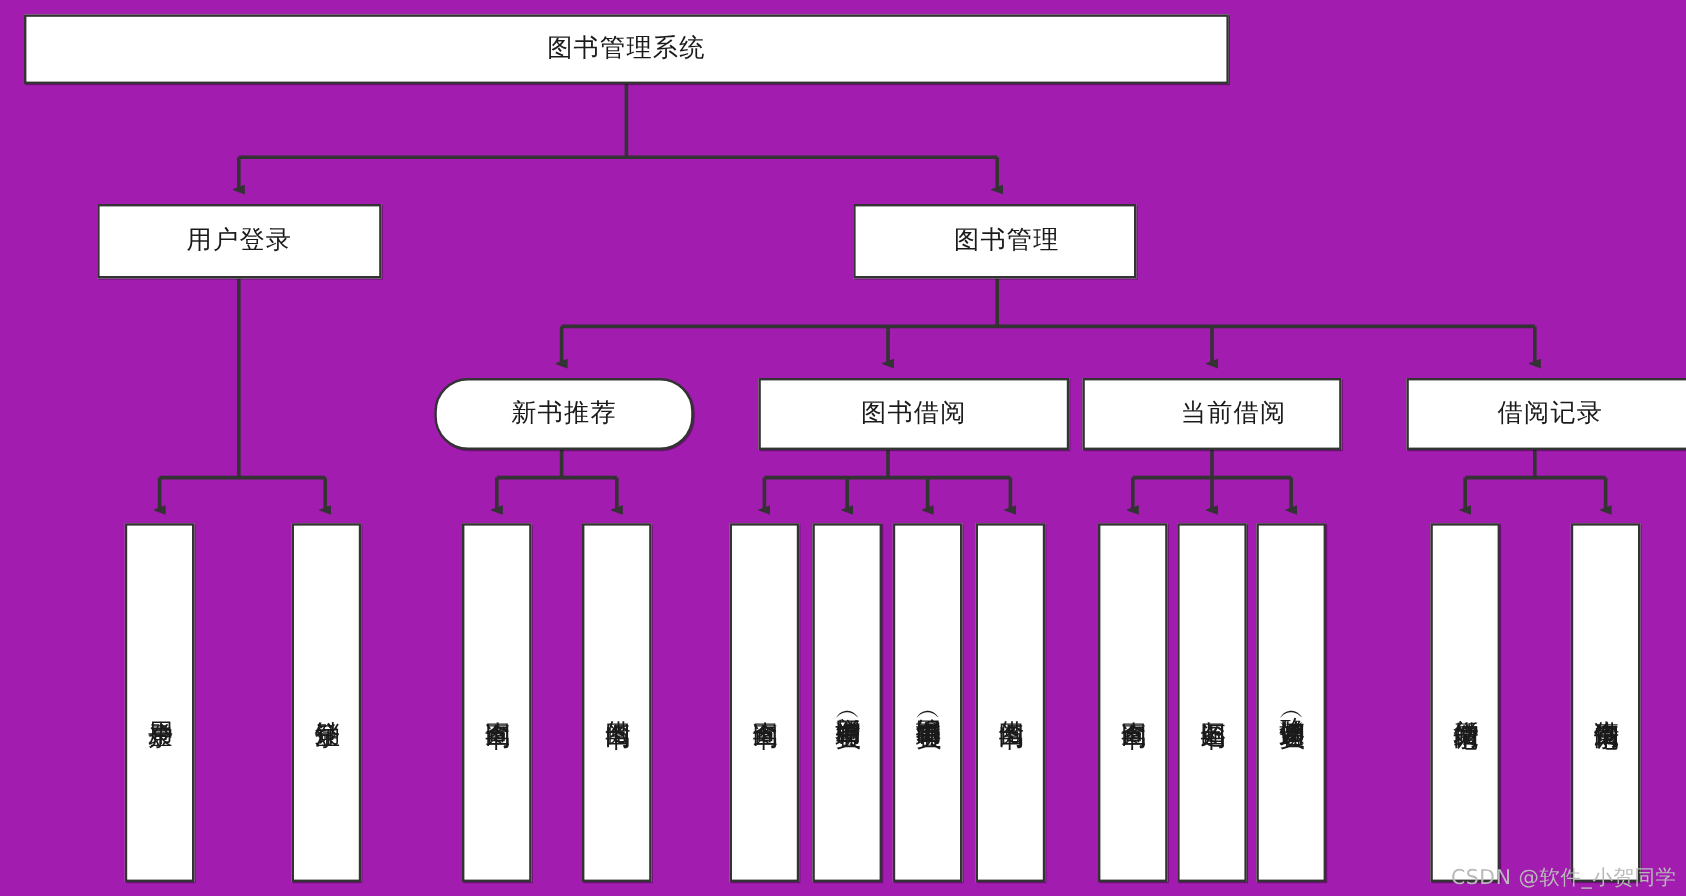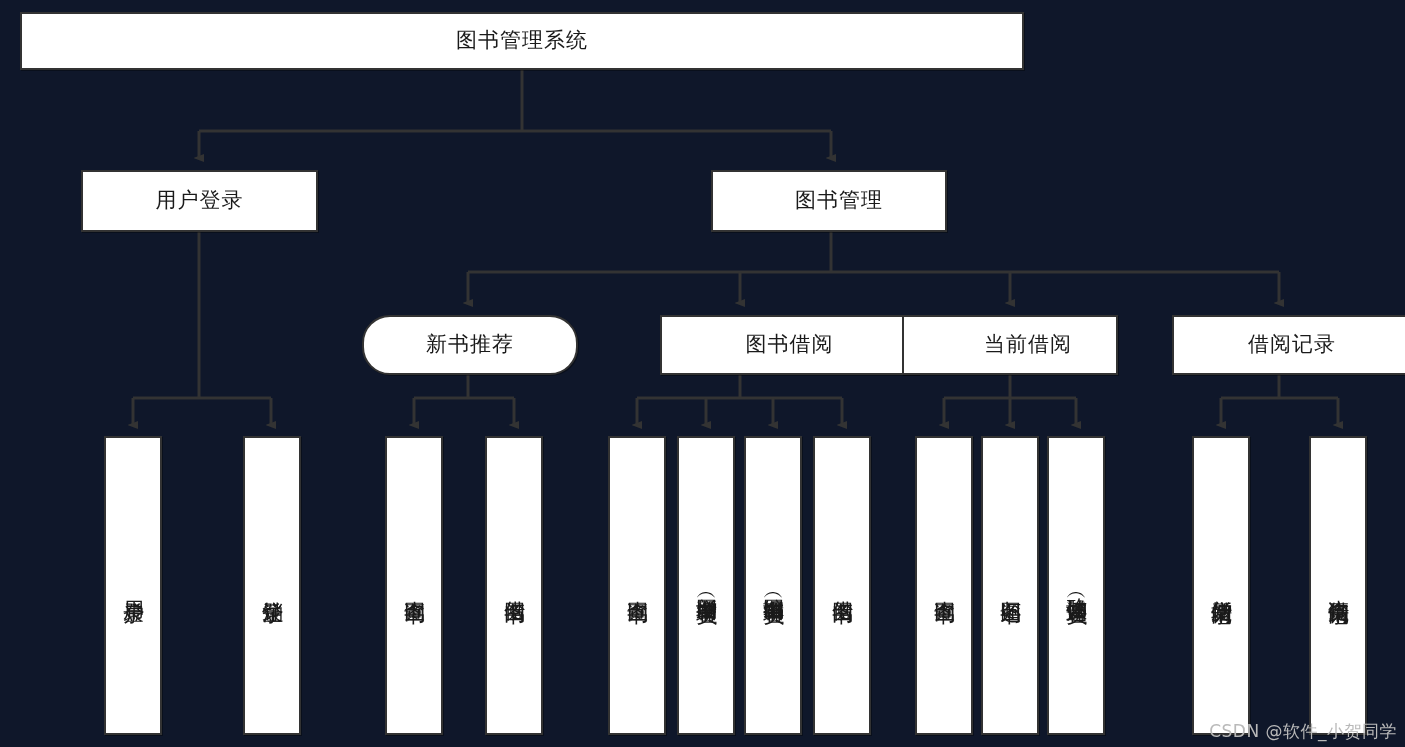--- a/index.html
+++ b/index.html
@@ -8,21 +8,21 @@
     padding: 0;
     background: #ffffff;
   }
   body {
     font-family: "DejaVu Sans", "Liberation Sans", sans-serif;
   }
   #diagram-root {
     position: relative;
     width: 1405px;
     height: 747px;
-    background: #0f172a;
+    background: #a21caf;
     overflow: hidden;
   }
   #diagram-svg {
     position: absolute;
     left: 0;
     top: 0;
     width: 1405px;
     height: 747px;
   }
   .node {
@@ -135,21 +135,21 @@
   <div class="node node-h" style="left:81px; top:170px; width:237px; height:62px;">
     <span>用户登录</span>
   </div>
   <div class="node node-h" style="left:711px; top:170px; width:236px; height:62px;padding-left:20px;">
     <span>图书管理</span>
   </div>
 
   <div class="node node-h" style="left:362px; top:315px; width:216px; height:60px;border-radius:28px;">
     <span>新书推荐</span>
   </div>
-  <div class="node node-h" style="left:632px; top:315px; width:259px; height:60px;margin-left:28px;">
+  <div class="node node-h" style="left:632px; top:315px; width:259px; height:60px;">
     <span>图书借阅</span>
   </div>
   <div class="node node-h" style="left:902px; top:315px; width:216px; height:60px;padding-left:36px;">
     <span>当前借阅</span>
   </div>
   <div class="node node-h" style="left:1172px; top:315px; width:240px; height:60px;">
     <span>借阅记录</span>
   </div>
 
   <div class="node node-v" style="left:104px; top:436px; width:58px; height:299px;">

